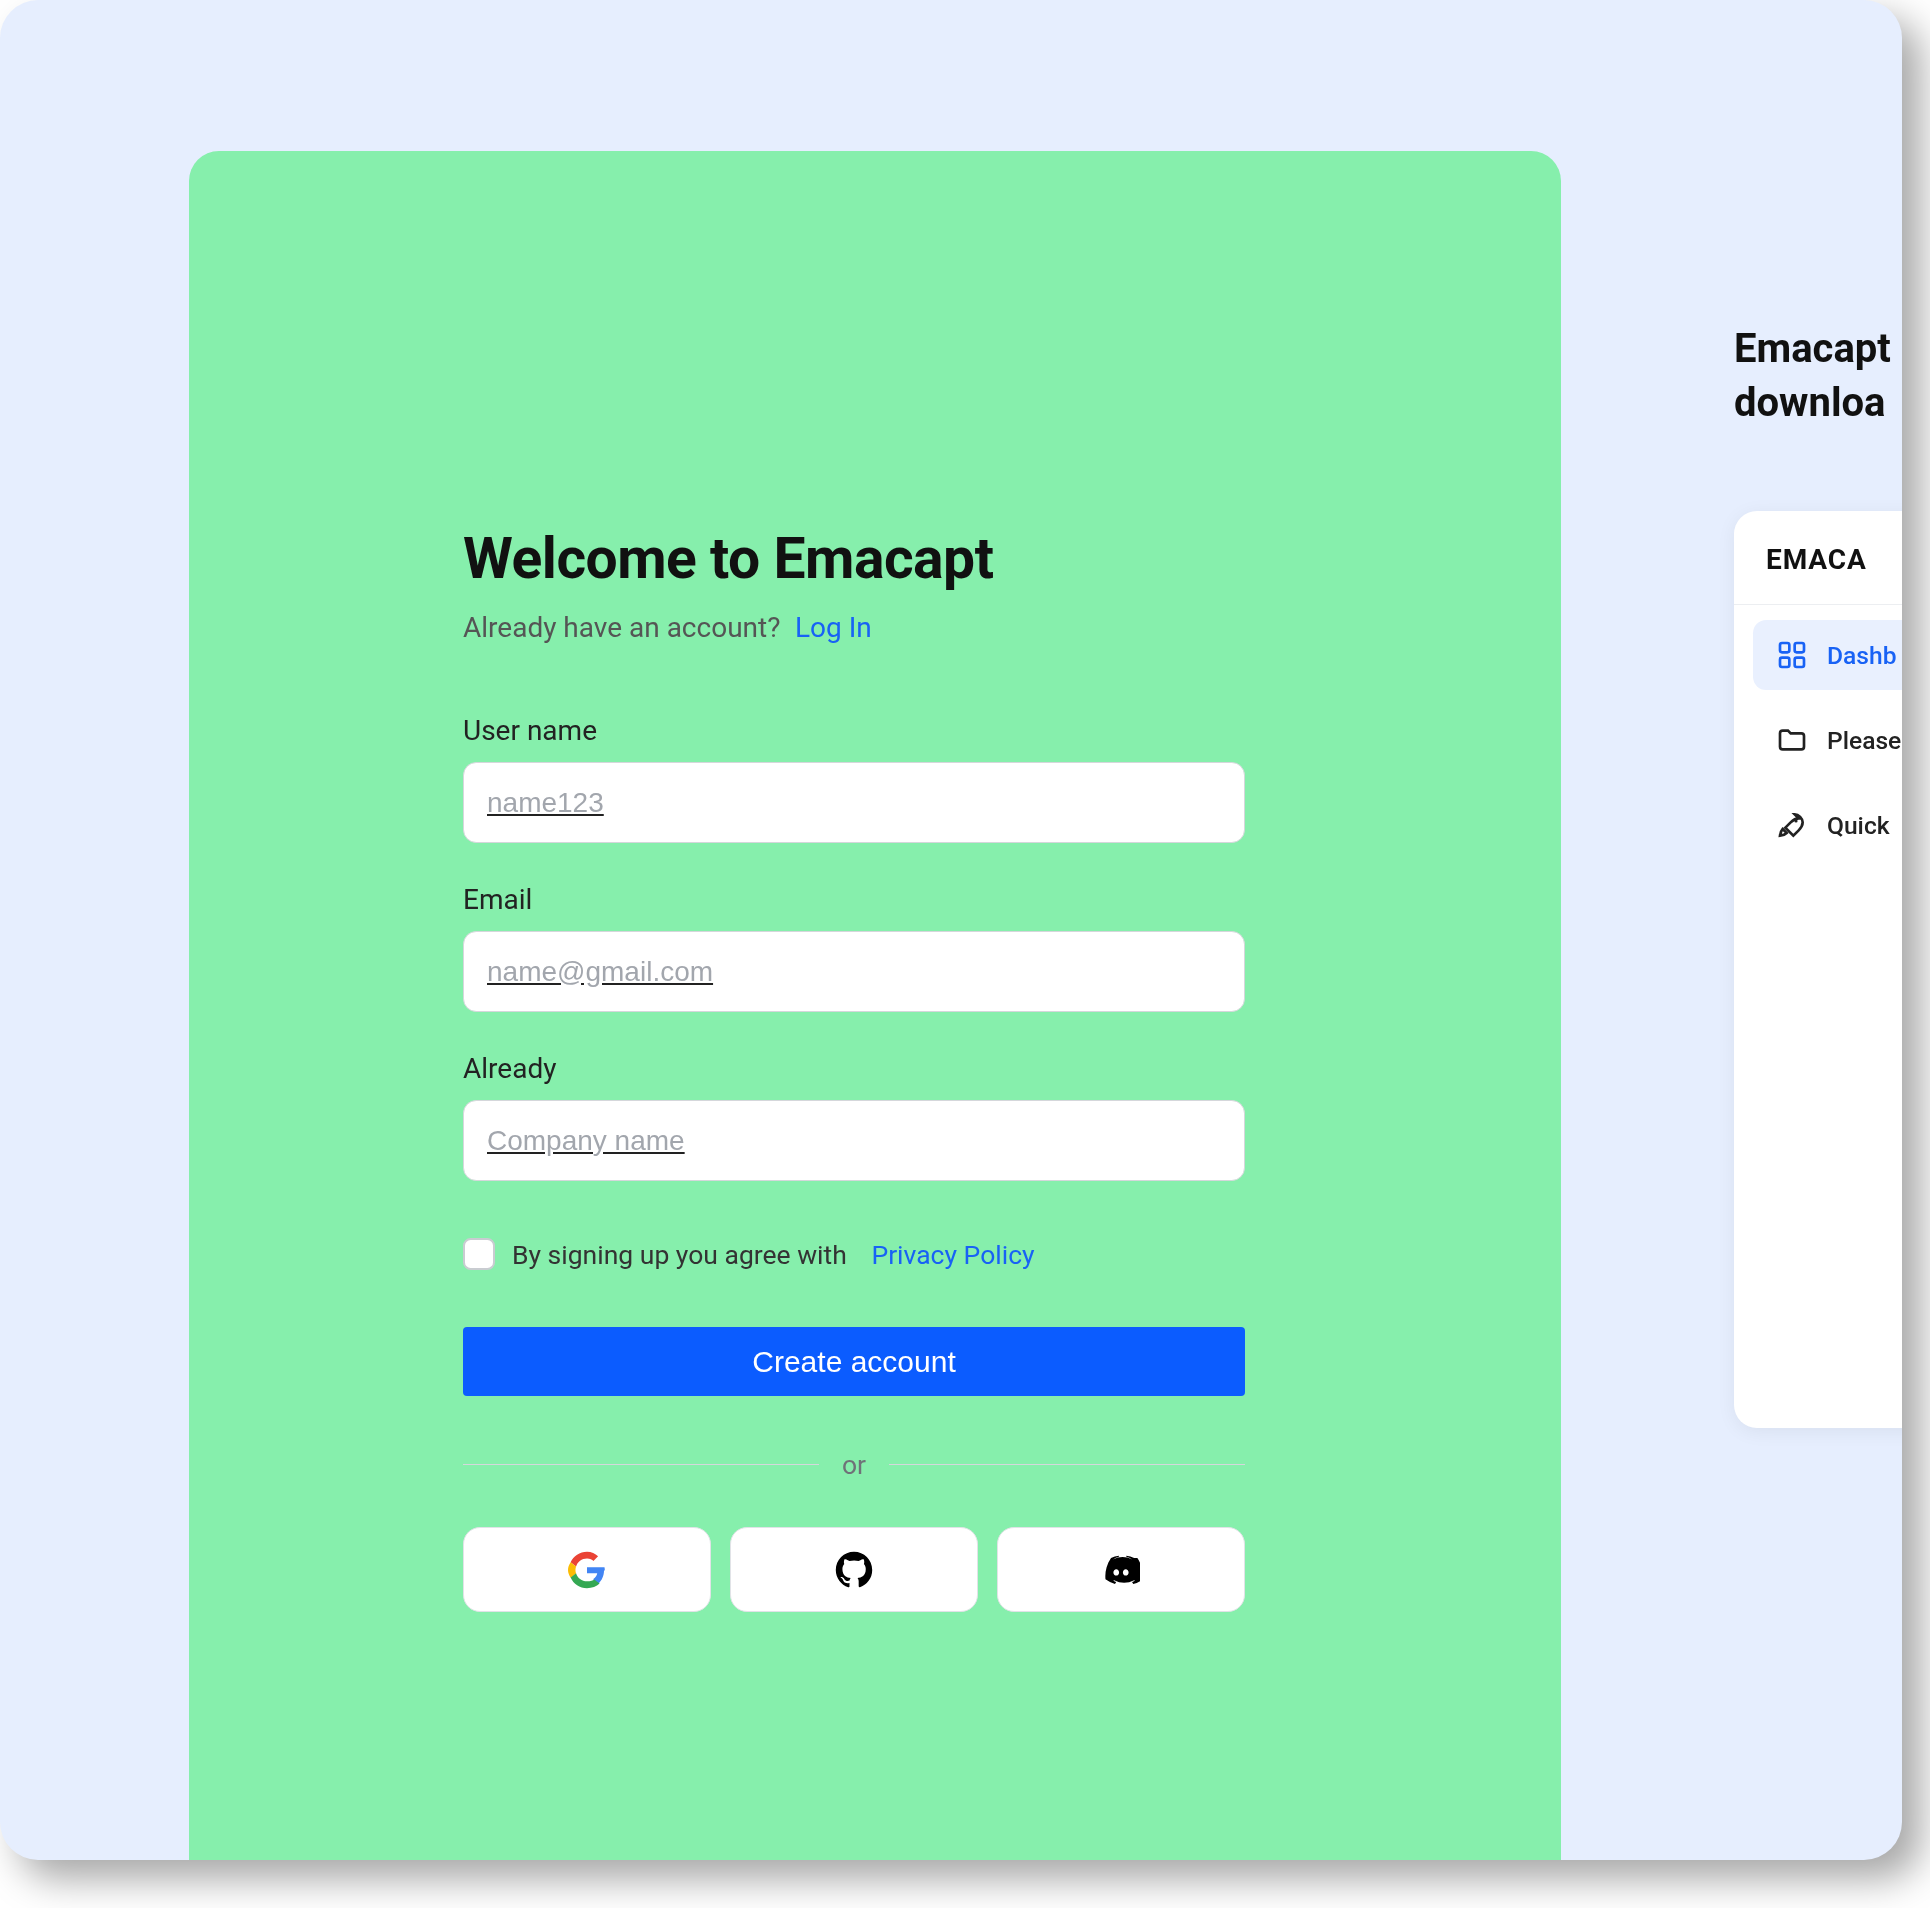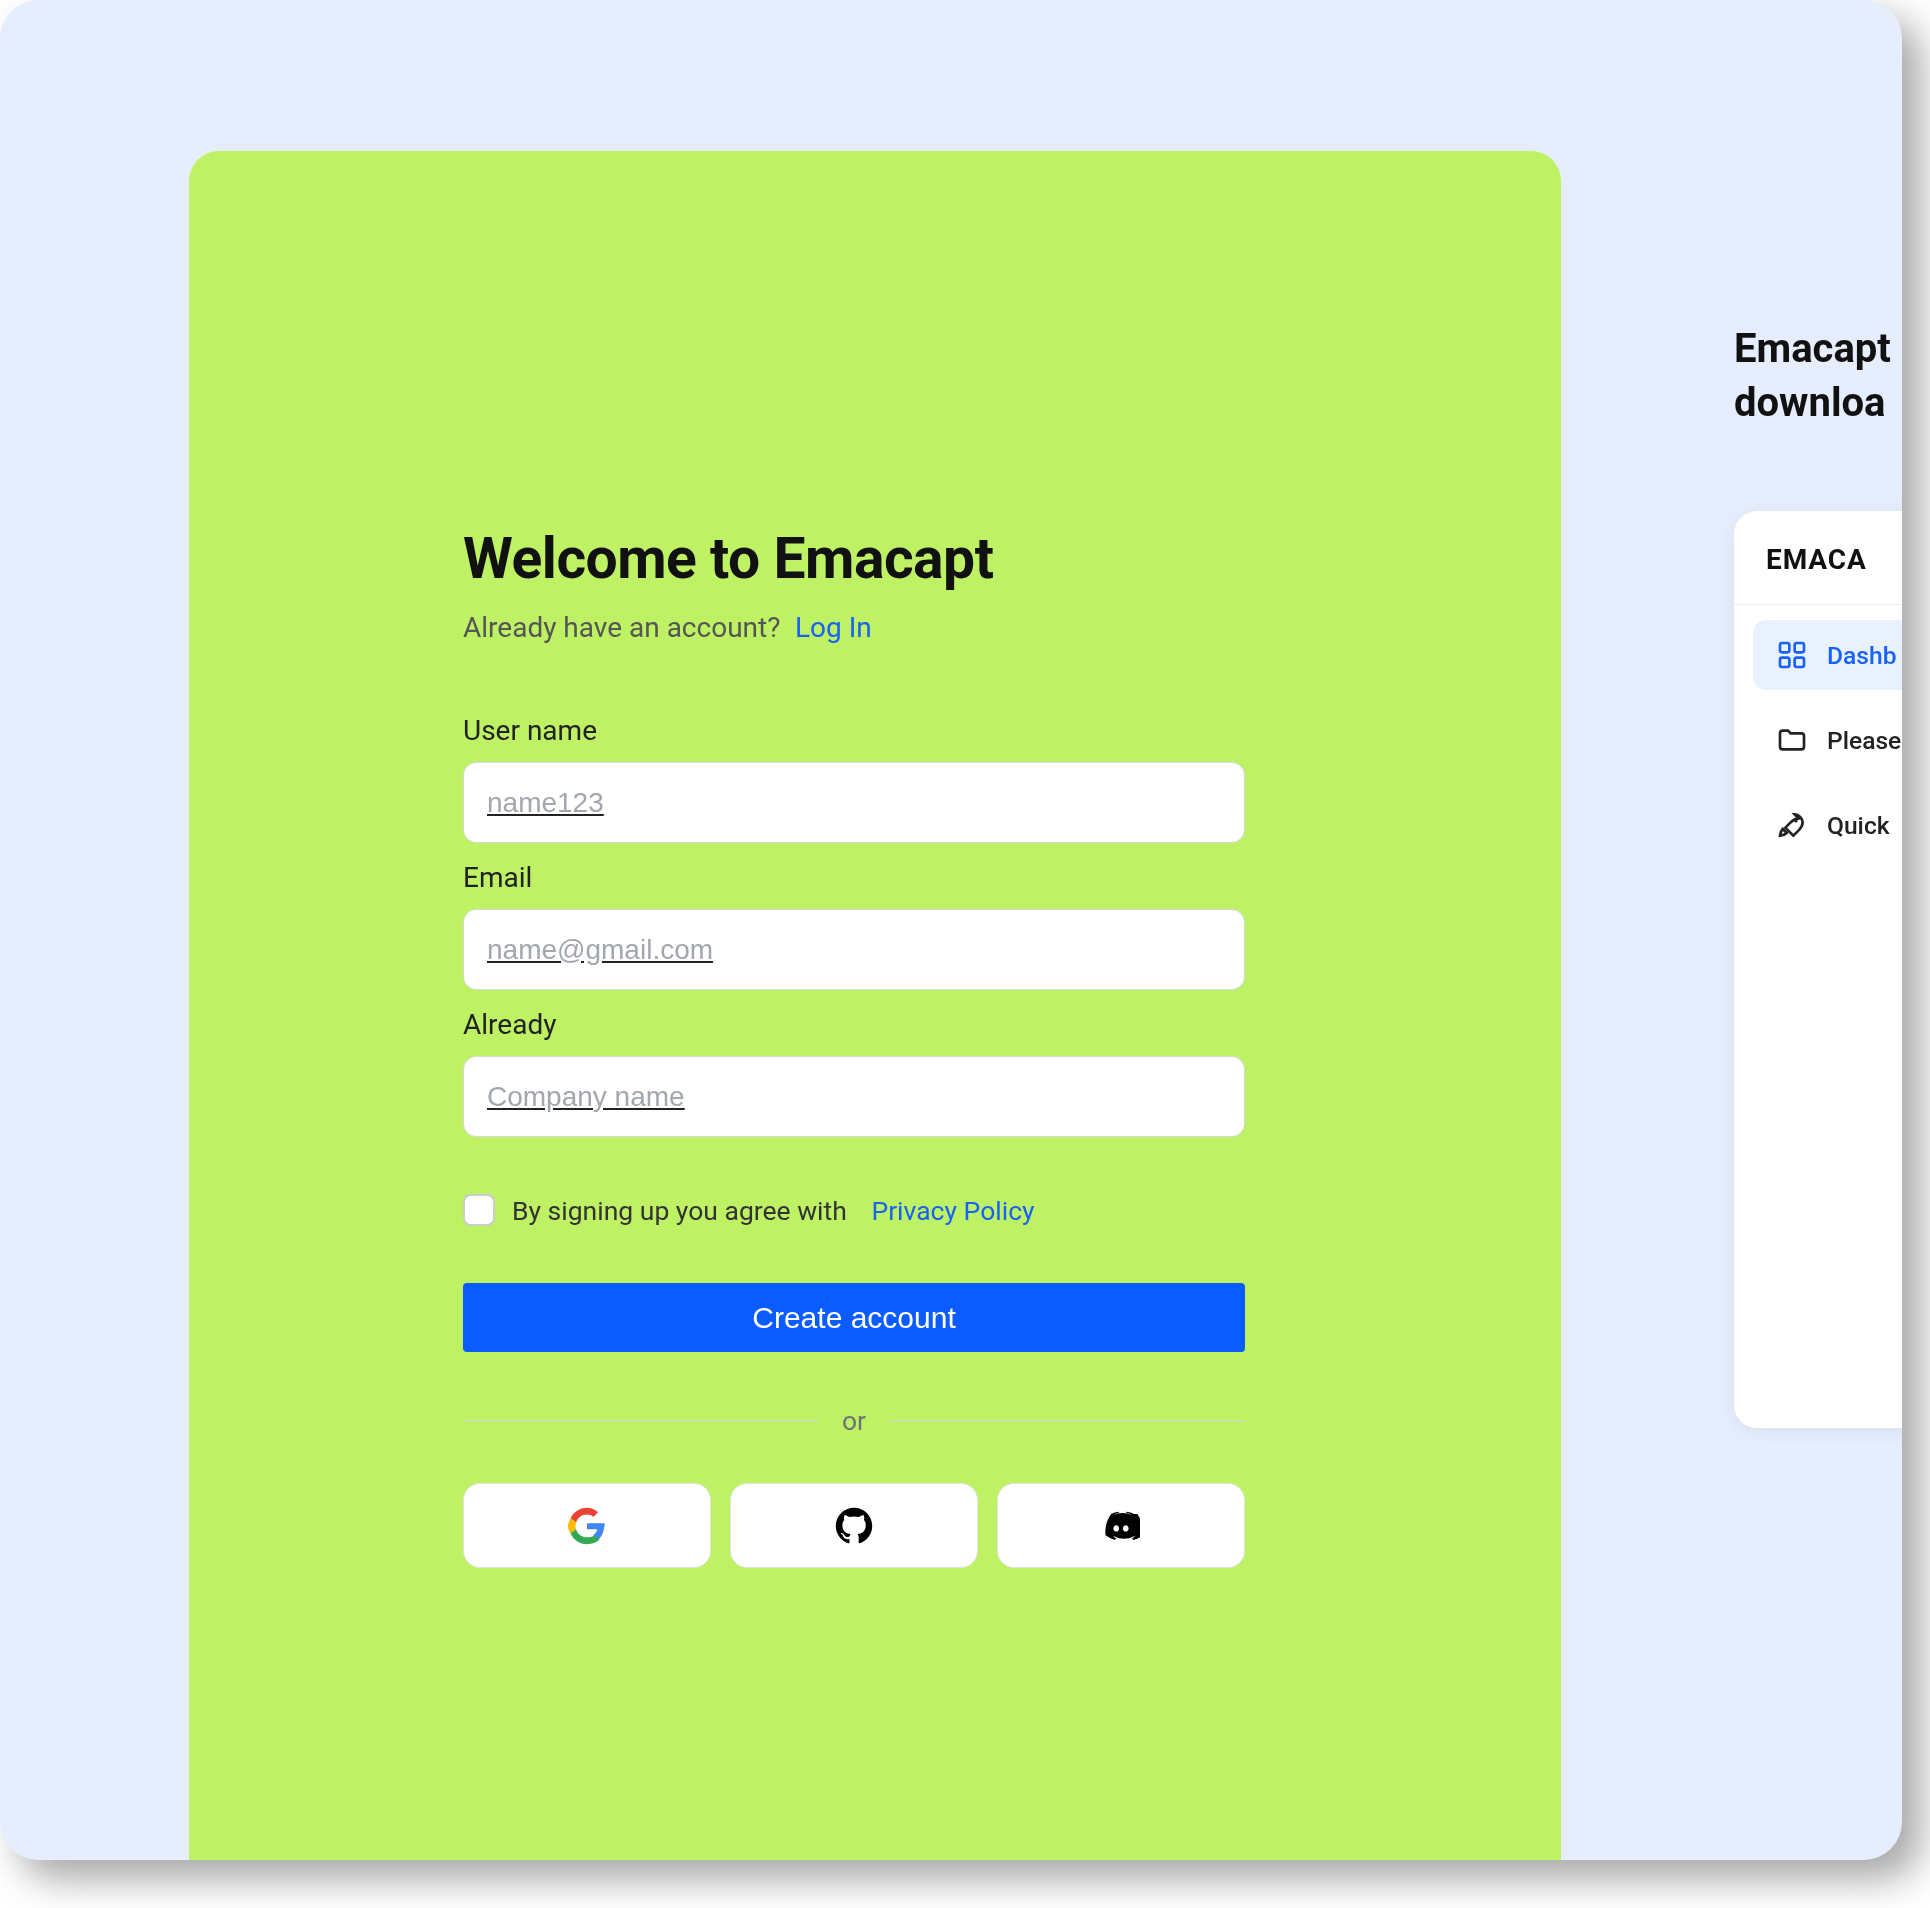--- a/index.html
+++ b/index.html
@@ -20,41 +20,41 @@
   border-radius: 38px;
   overflow: hidden;
   box-shadow: 19px 19px 38px rgba(0,0,0,0.35);
 }
 .signup-card {
   position: absolute;
   top: 151px;
   left: 189px;
   width: 1372px;
   height: 1722px;
-  background: #bef264;
+  background: #86efac;
   border-radius: 30px 30px 0 0;
   padding: 374px 274px 0 274px;
 }
 .title {
   font-size: 57px;
   font-weight: 700;
   color: #111;
   letter-spacing: -0.5px;
 }
 .subline {
   margin-top: 19px;
   font-size: 28px;
   color: #555;
 }
 .login-link {
   color: #1862F5;
   text-decoration: none;
   margin-left: 7.6px;
 }
-.form-group { margin-top: 18px; }
+.form-group { margin-top: 40px; }
 .form-group.first { margin-top: 70px; }
 .label {
   font-size: 28px;
   color: #222;
   display: block;
   margin-bottom: 15px;
 }
 .text-input, .select-box {
   width: 782px;
   height: 81px;

